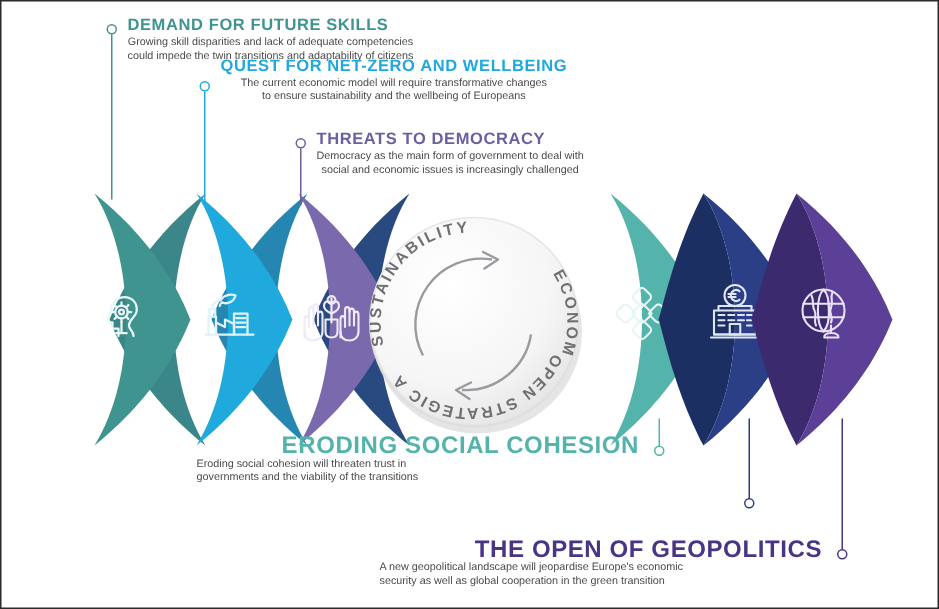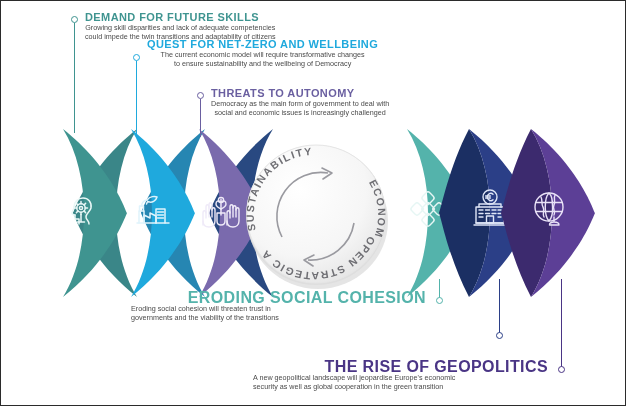--- a/index.html
+++ b/index.html
@@ -209,35 +209,35 @@
 
   <div class="callout left" style="left:84px;top:10px;">
     <div class="title" style="color:#3f9490;">DEMAND FOR FUTURE SKILLS</div>
     <div class="body">Growing skill disparities and lack of adequate competencies
 could impede the twin transitions and adaptability of citizens</div>
   </div>
 
   <div class="callout left" style="left:146px;top:37px;">
     <div class="title" style="color:#1fa9dd;">QUEST FOR NET-ZERO AND WELLBEING</div>
     <div class="body">The current economic model will require transformative changes
-to ensure sustainability and the wellbeing of Democracy</div>
+to ensure sustainability and the wellbeing of Europeans</div>
   </div>
 
   <div class="callout left" style="left:210px;top:86px;">
-    <div class="title" style="color:#6a5fa0;">THREATS TO AUTONOMY</div>
+    <div class="title" style="color:#6a5fa0;">THREATS TO DEMOCRACY</div>
     <div class="body">Democracy as the main form of government to deal with
 social and economic issues is increasingly challenged</div>
   </div>
 
   <div class="callout right" style="left:130px;top:291px;width:295px;">
     <div class="title" style="color:#54b3ab;">ERODING SOCIAL COHESION</div>
     <div class="body">Eroding social cohesion will threaten trust in
 governments and the viability of the transitions</div>
   </div>
 
 
   <div class="callout right" style="left:252px;top:360px;width:295px;">
-    <div class="title" style="color:#4a3585;">THE RISE OF GEOPOLITICS</div>
+    <div class="title" style="color:#4a3585;">THE OPEN OF GEOPOLITICS</div>
     <div class="body">A new geopolitical landscape will jeopardise Europe's economic
 security as well as global cooperation in the green transition</div>
   </div>
 
 </div>
 
 </body></html>

